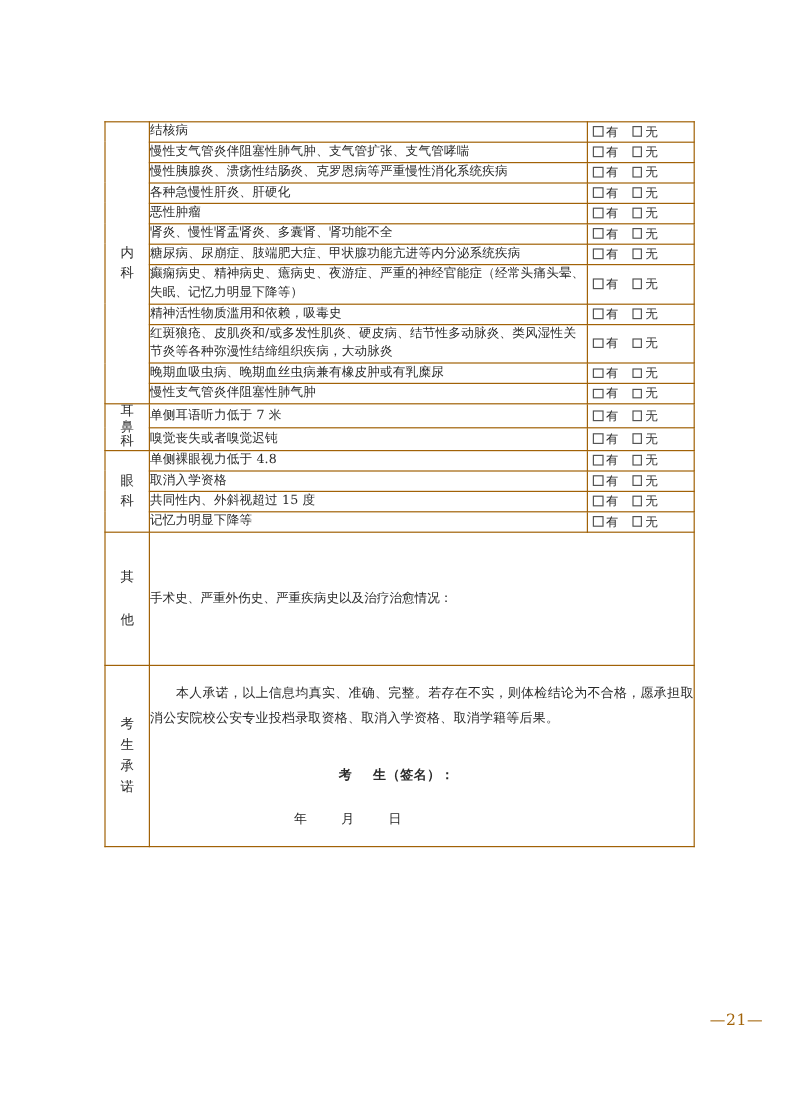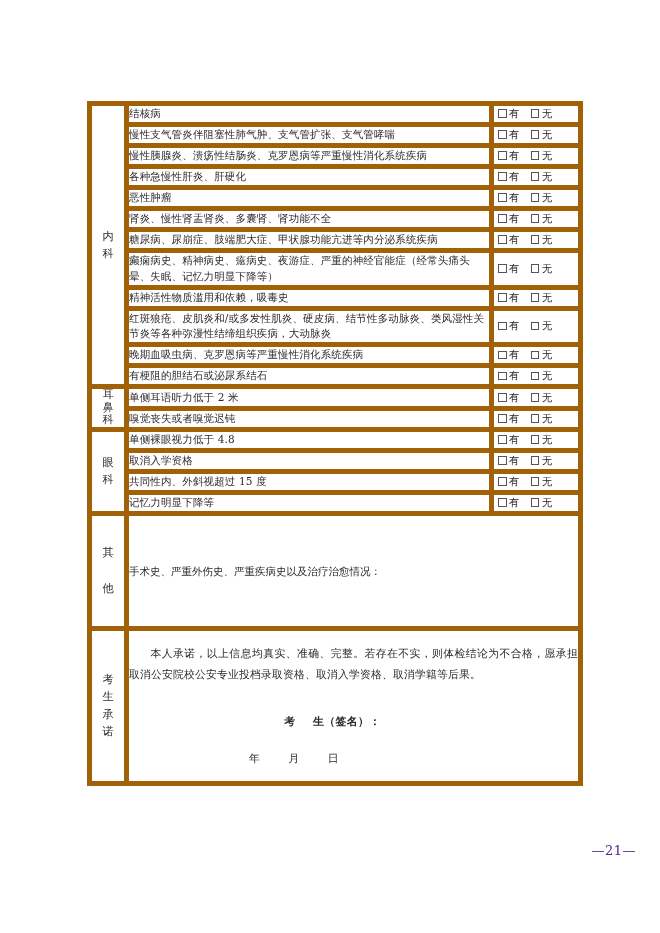--- a/index.html
+++ b/index.html
@@ -27,21 +27,21 @@
   
   #form-table {
     position: absolute;
     left: 87px;
     top: 101px;
     width: 491px;
     border-collapse: collapse;
     table-layout: fixed;
   }
   #form-table td {
-    border: 5px solid #a16207;
+    border: 1px solid #a16207;
     padding: 0;
     vertical-align: middle;
   }
 
   .col-cat   { width: 37px; }
   .col-item  { width: 365px; }
   .col-check { width: 89px; }
 
   
   .cat-cell {
@@ -126,21 +126,21 @@
   .sp-wide { display: inline-block; width: 1.6em; }
   .sp-date { display: inline-block; width: 2.6em; }
 
   
   #page-number {
     position: absolute;
     right: 24px;
     top: 843px;
     font-size: 13px;
     letter-spacing: 0.5px;
-    color: #4c1d95;
+    color: #a16207;
   }
 </style>
 </head>
 <body>
 
 <div id="page">
 
   <table id="form-table">
     <colgroup>
       <col class="col-cat">
@@ -229,44 +229,44 @@
 
       <tr>
         <td class="item-cell">红斑狼疮、皮肌炎和/或多发性肌炎、硬皮病、结节性多动脉炎、类风湿性关节炎等各种弥漫性结缔组织疾病，大动脉炎</td>
         <td class="check-cell">
           <span class="check-opt"><span class="box"></span><span>有</span></span>
           <span class="check-opt"><span class="box"></span><span>无</span></span>
         </td>
       </tr>
 
       <tr>
-        <td class="item-cell">晚期血吸虫病、克罗恩病等严重慢性消化系统疾病</td>
-        <td class="check-cell">
-          <span class="check-opt"><span class="box"></span><span>有</span></span>
-          <span class="check-opt"><span class="box"></span><span>无</span></span>
-        </td>
-      </tr>
-
-      <tr>
-        <td class="item-cell">有梗阻的胆结石或泌尿系结石</td>
+        <td class="item-cell">晚期血吸虫病、晚期血丝虫病兼有橡皮肿或有乳糜尿</td>
+        <td class="check-cell">
+          <span class="check-opt"><span class="box"></span><span>有</span></span>
+          <span class="check-opt"><span class="box"></span><span>无</span></span>
+        </td>
+      </tr>
+
+      <tr>
+        <td class="item-cell">慢性支气管炎伴阻塞性肺气肿</td>
         <td class="check-cell">
           <span class="check-opt"><span class="box"></span><span>有</span></span>
           <span class="check-opt"><span class="box"></span><span>无</span></span>
         </td>
       </tr>
 
       <tr>
         <td class="cat-cell" rowspan="2">
           <div class="cat-stack tight">
             <span>耳</span>
             <span>鼻</span>
             <span>科</span>
           </div>
         </td>
-        <td class="item-cell">单侧耳语听力低于 2 米</td>
+        <td class="item-cell">单侧耳语听力低于 7 米</td>
         <td class="check-cell">
           <span class="check-opt"><span class="box"></span><span>有</span></span>
           <span class="check-opt"><span class="box"></span><span>无</span></span>
         </td>
       </tr>
 
       <tr>
         <td class="item-cell">嗅觉丧失或者嗅觉迟钝</td>
         <td class="check-cell">
           <span class="check-opt"><span class="box"></span><span>有</span></span>

